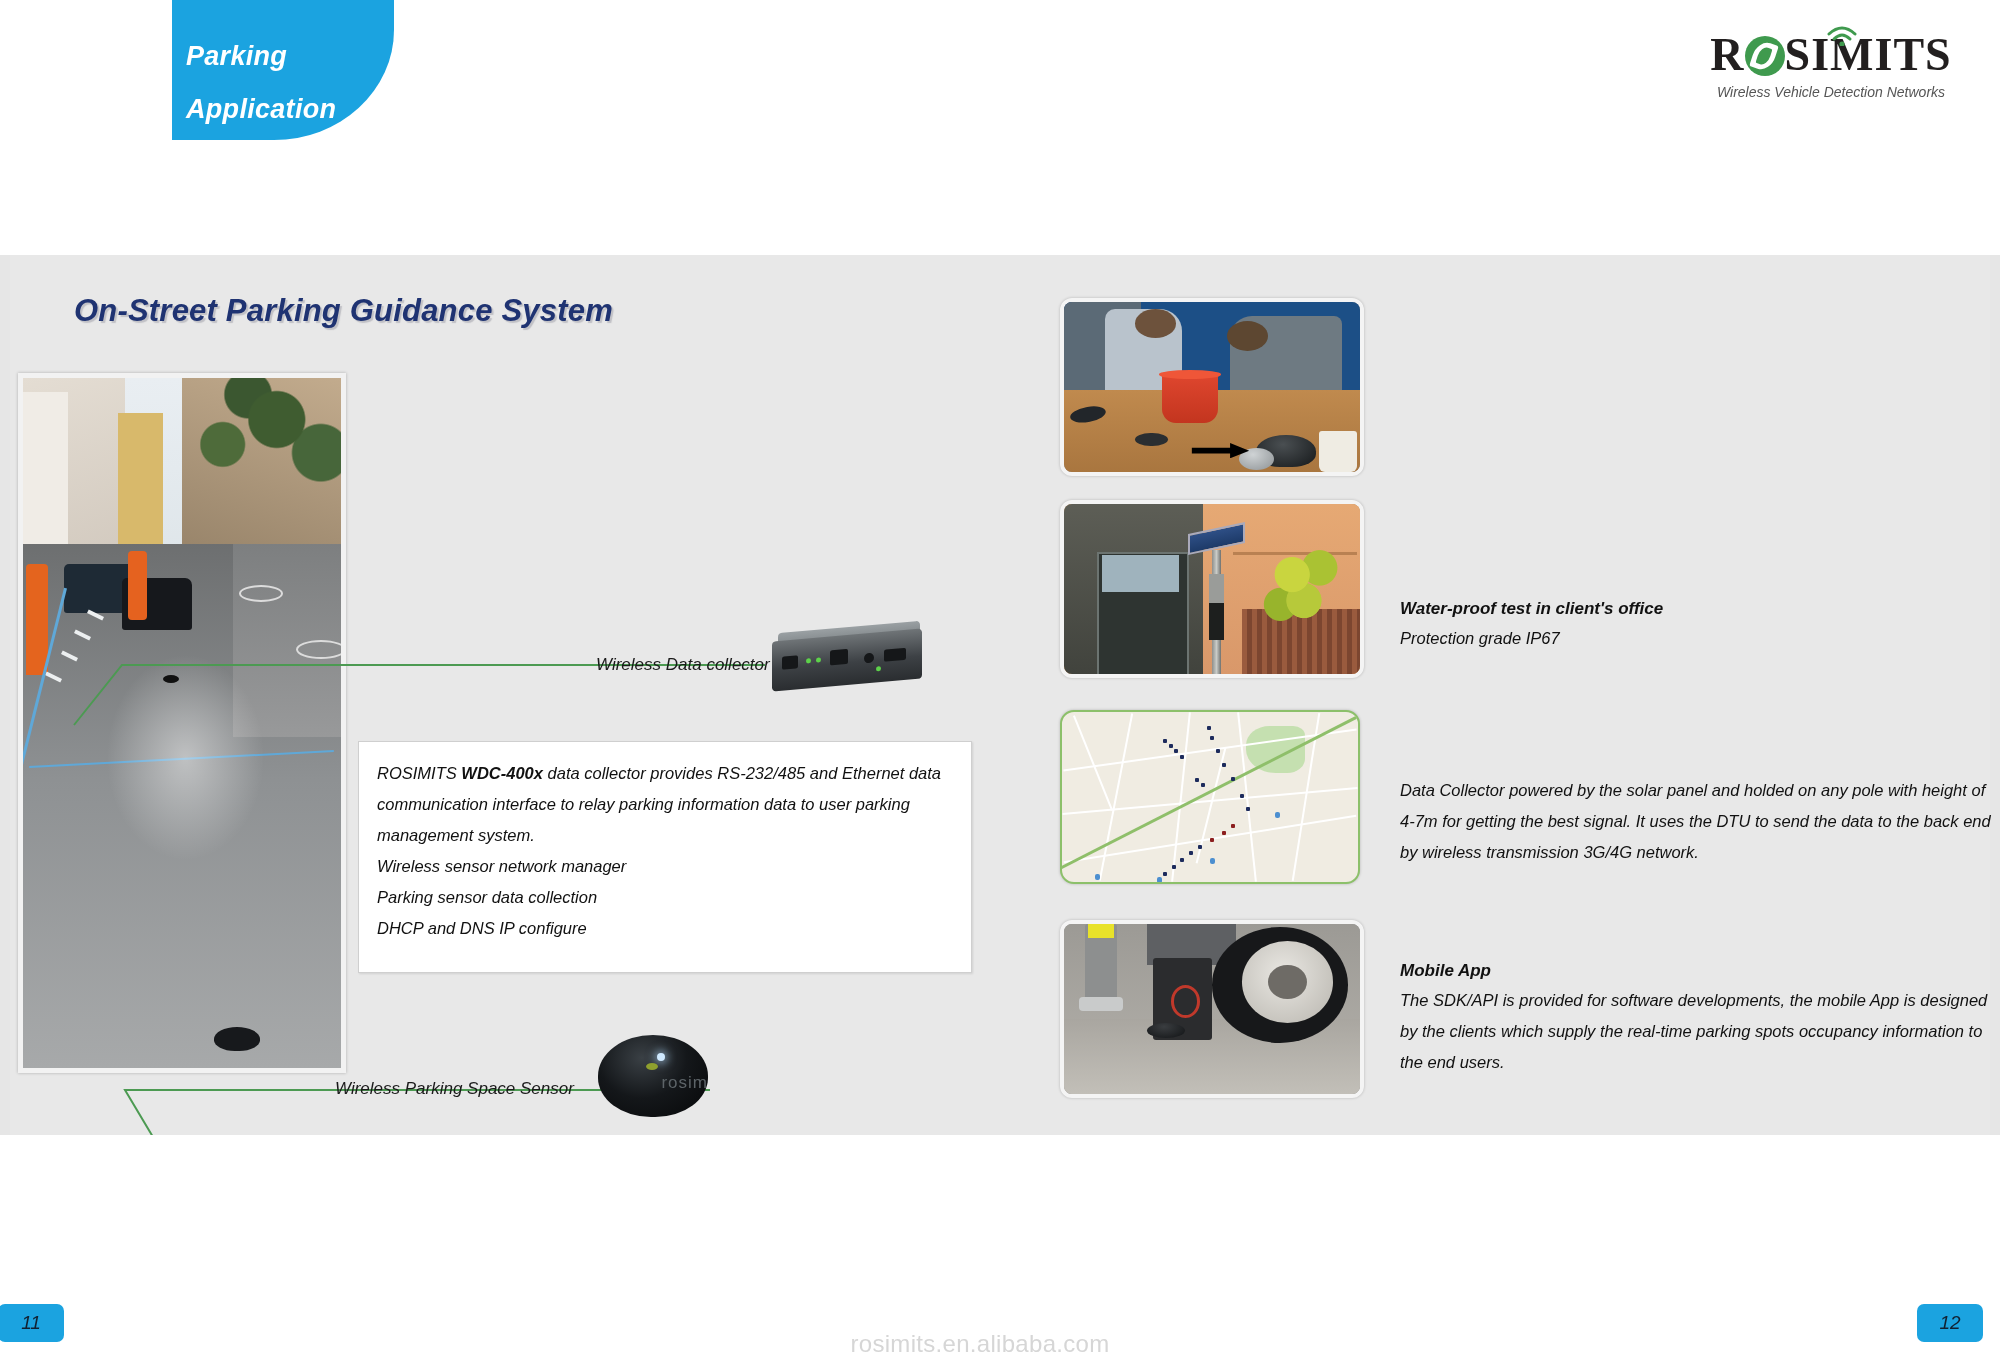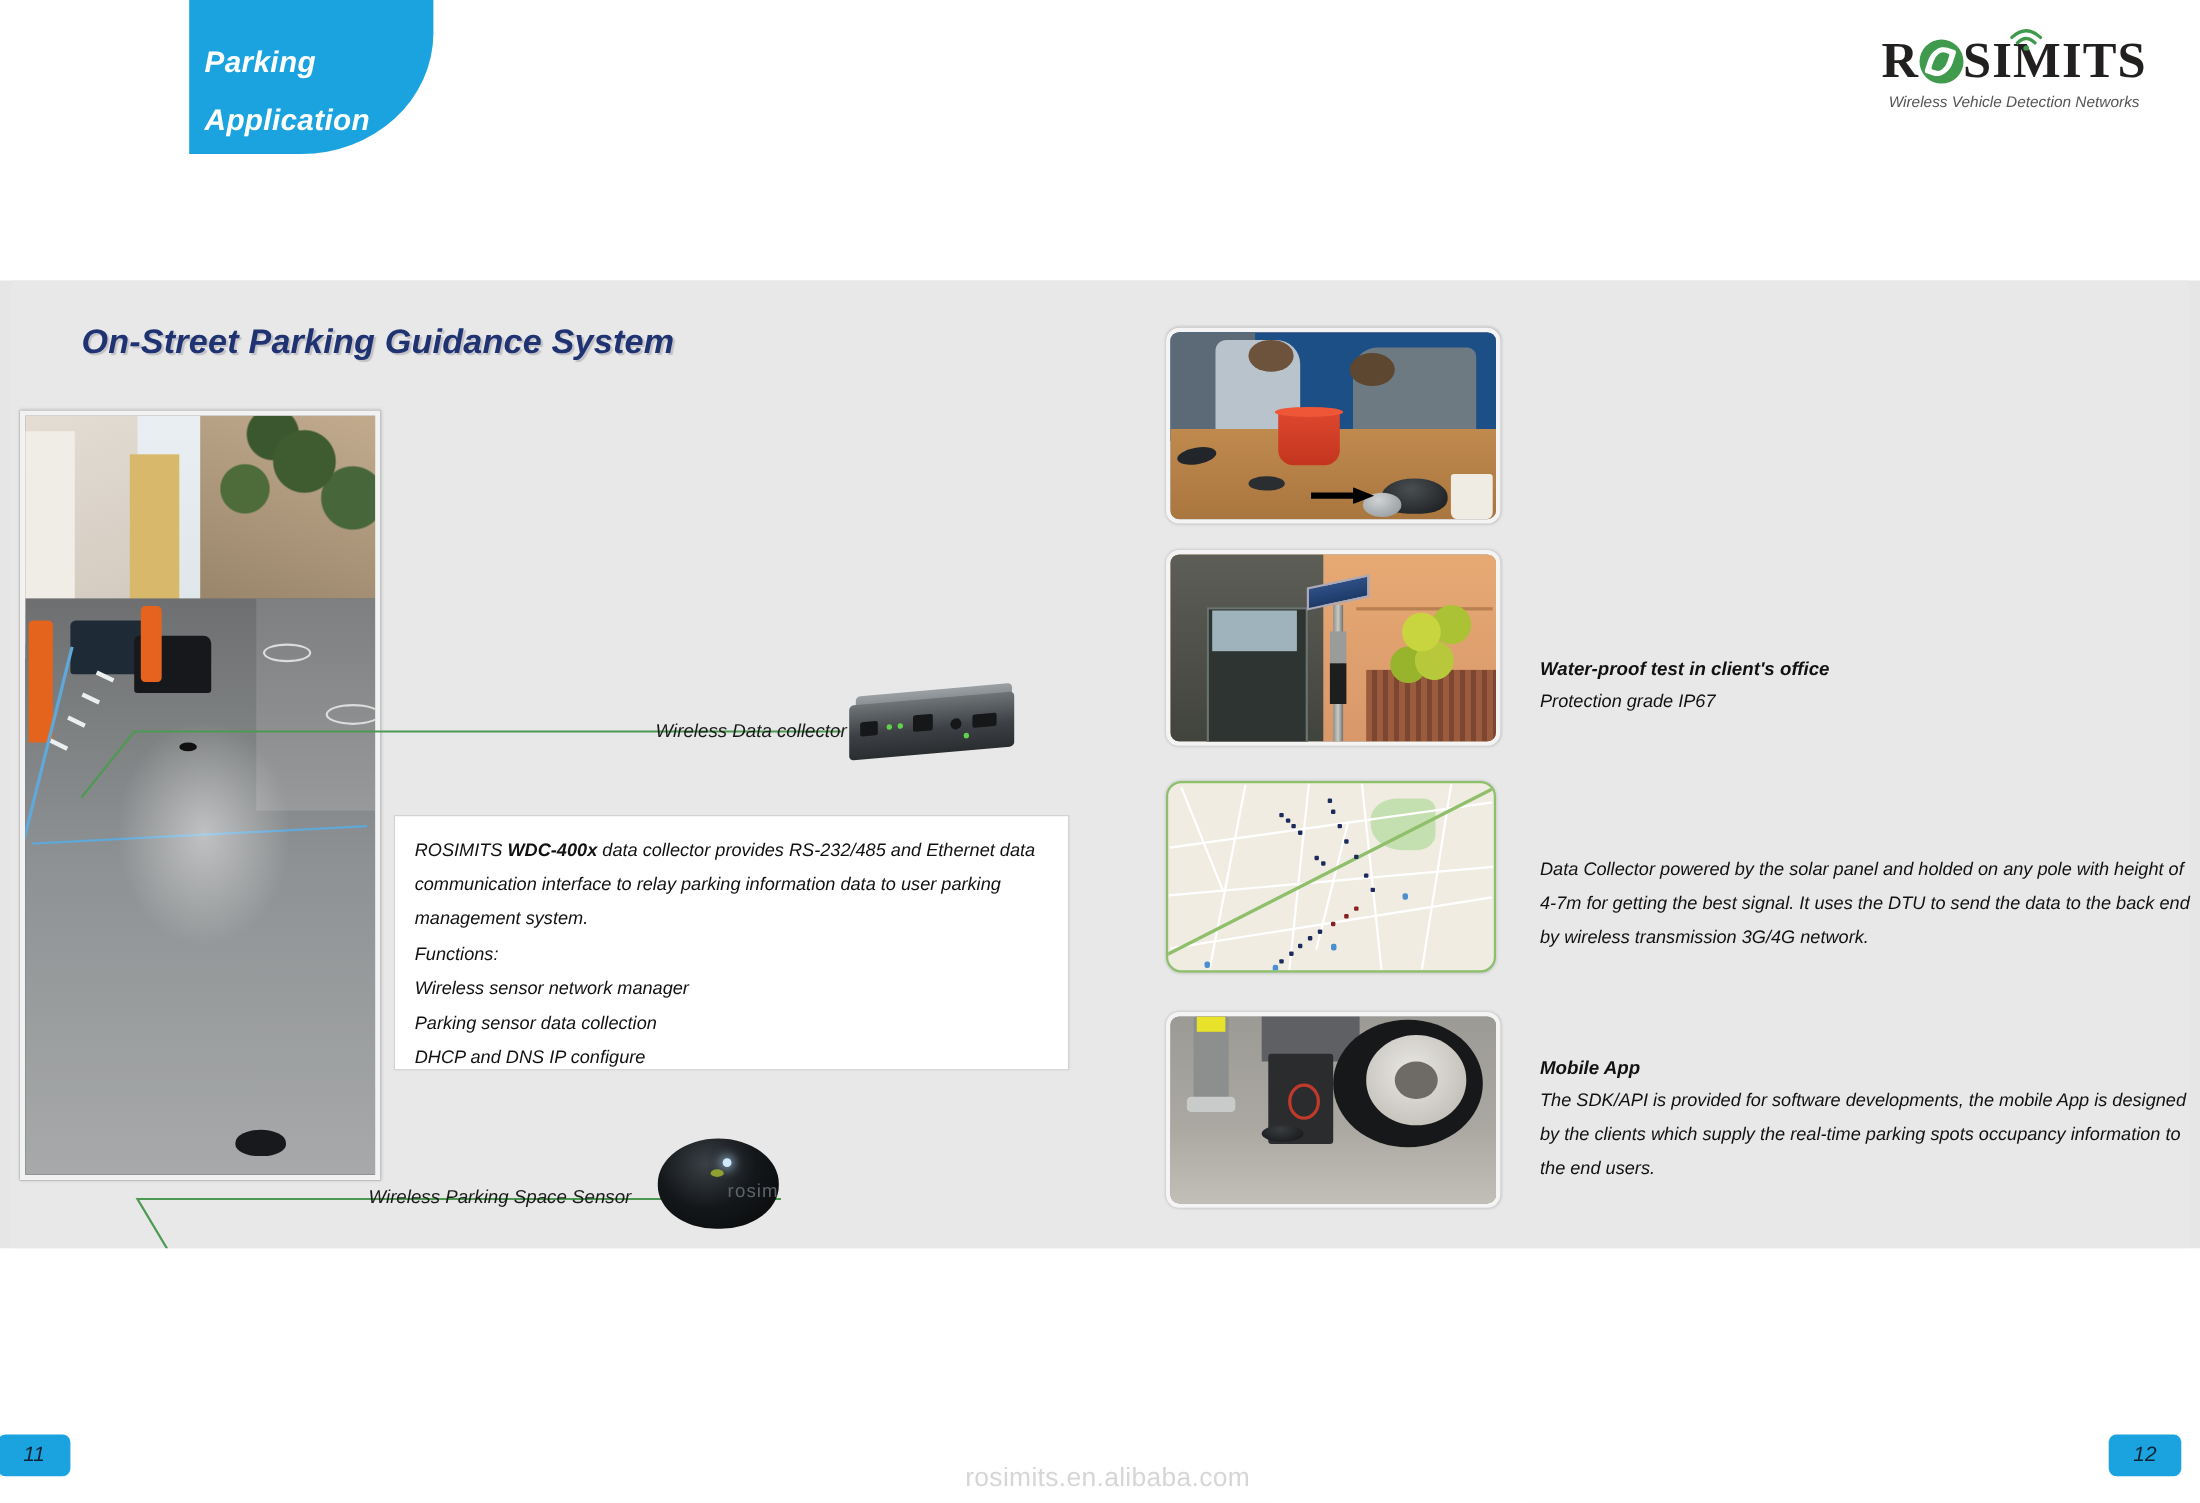--- a/index.html
+++ b/index.html
@@ -207,21 +207,21 @@
         background:radial-gradient(ellipse at 45% 25%,#3a3d40,#111315);border-radius:50%;}
 
   
   .footer{position:absolute;left:0;top:1135px;width:2000px;height:231px;background:#ffffff;}
   .pagetab{position:absolute;top:1304px;width:66px;height:38px;background:#1ba3e0;
       border-radius:7px;color:#123;font-style:italic;font-size:19px;
       display:flex;align-items:center;justify-content:center;}
   .pagetab.left{left:-2px;}
   .pagetab.right{left:1917px;}
   .watermark{position:absolute;left:0;top:1330px;width:1960px;text-align:center;
-      color:#d6d6d6;font-size:24px;letter-spacing:.3px;padding-left:27px;}
+      color:#d6d6d6;font-size:24px;letter-spacing:.3px;}
 </style>
 </head>
 <body>
 
 <div class="header">
 
   <div class="header-tab"></div>
   <div class="header-tab-text">
     <span class="tabline">Parking</span>
     <span class="tabline">Application</span>
@@ -293,21 +293,20 @@
   </div>
 
   <div class="dome">
     <div class="dome-hl"></div>
     <div class="dome-led"></div>
     <div class="dome-word">rosim</div>
   </div>
 
   <div class="txtbox" style="left:348px;top:486px;width:576px;height:198px;padding:16px 18px;">
     <p><span>ROSIMITS </span><b>WDC-400x</b><span> data collector provides RS-232/485 and Ethernet data communication interface to relay parking information data to user parking management system.</span></p>
-    <p class="fn"> Functions:</p>
     <p>Wireless sensor network manager</p>
     <p>Parking sensor data collection</p>
     <p>DHCP and DNS IP configure</p>
   </div>
 
   <div class="txtbox" style="left:348px;top:898px;width:576px;height:164px;padding:14px 18px;">
     <p><span>Wireless Parking Space Detector is designed to sense each of the parking </span><b>occupancy information</b><span> without any cables. </span><b>WPSD</b><span> achieves an extreme </span><b>high detection  accuracy</b><span> and  </span><b>wide  wireless  communication  range</b><span>, which can provides an easy installing and  cost-efficient  occupancy  data collection solution for indoor/outdoor </span><b>parking management system</b><span>.</span></p>
   </div>
 
   <div class="rcard" style="left:1050px;top:43px;">

